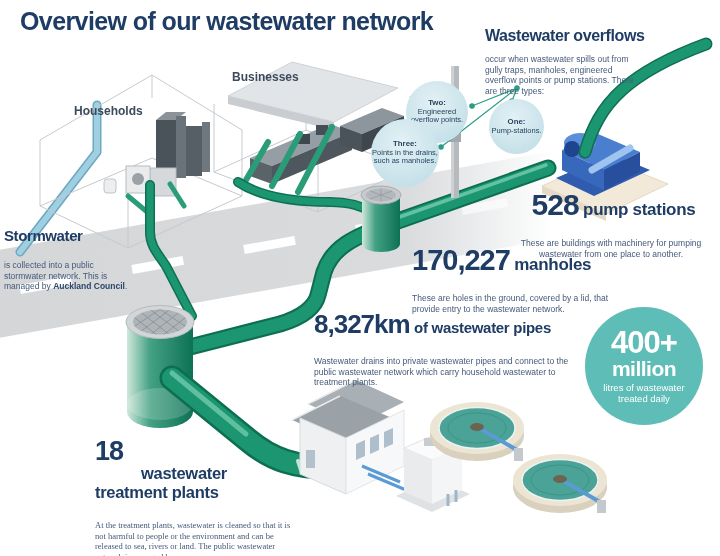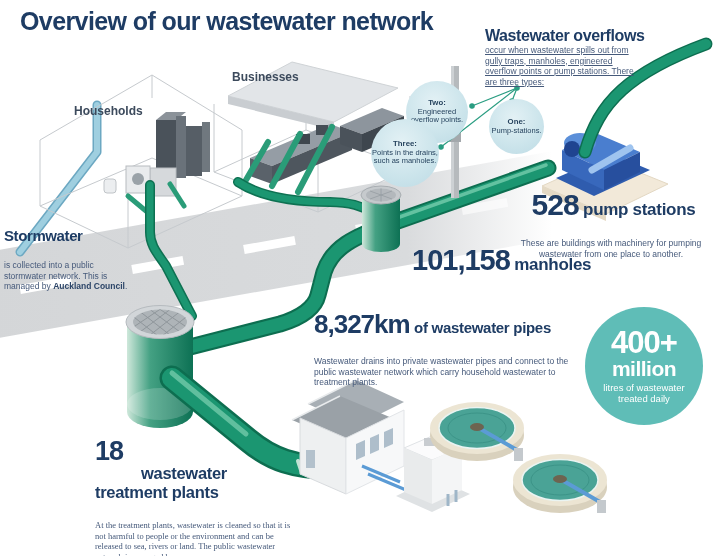--- a/index.html
+++ b/index.html
@@ -224,21 +224,21 @@
     </g>
   </svg>
 
   <div class="abs title" style="left:20px;top:7px;">Overview of our wastewater network</div>
 
   <div class="abs bldg-label" style="left:74px;top:104px;">Households</div>
   <div class="abs bldg-label" style="left:232px;top:70px;">Businesses</div>
 
   <div class="abs" style="left:485px;top:27px;width:172px;">
     <div class="sec-head">Wastewater overflows</div>
-    <div class="body-txt" style="width:155px;margin-top:1px;text-decoration:underline;">occur when wastewater spills out from gully traps, manholes, engineered overflow points or pump stations. There are three types:</div>
+    <div class="body-txt" style="width:155px;margin-top:10px;">occur when wastewater spills out from gully traps, manholes, engineered overflow points or pump stations. There are three types:</div>
   </div>
 
   <div class="abs bubble" style="left:406px;top:81px;width:62px;height:62px;">
     <div>
       <b>Two:</b>
       <span>Engineered overflow points.</span>
     </div>
   </div>
   <div class="abs bubble" style="left:371px;top:119px;width:68px;height:68px;">
     <div>
@@ -258,22 +258,23 @@
     <div class="body-txt"><span>is collected into a public stormwater network. This is managed by </span><b>Auckland Council</b><span>.</span></div>
   </div>
 
   <div class="abs" style="left:516px;top:188px;width:195px;text-align:center;">
     <div class="stat-row"><span class="stat-num" style="font-size:30px;">528</span>
       <span class="stat-label" style="font-size:17px;">pump stations</span></div>
     <div class="body-txt" style="width:190px;">These are buildings with machinery for pumping wastewater from one place to another.</div>
   </div>
 
   <div class="abs" style="left:412px;top:244px;width:225px;">
-    <div class="stat-row"><span class="stat-num" style="font-size:29px;">101,158</span>
+    <div class="stat-row"><span class="stat-num" style="font-size:29px;">170,227</span>
       <span class="stat-label" style="font-size:17px;">manholes</span></div>
+    <div class="body-txt" style="width:220px;">These are holes in the ground, covered by a lid, that provide entry to the wastewater network.</div>
   </div>
 
   <div class="abs" style="left:314px;top:309px;width:260px;">
     <div class="stat-row"><span class="stat-num" style="font-size:26px;">8,327km</span>
       <span class="stat-label" style="font-size:15px;">of wastewater pipes</span></div>
     <div class="body-txt" style="width:255px;">Wastewater drains into private wastewater pipes and connect to the public wastewater network which carry household wastewater to treatment plants.</div>
   </div>
 
   <div class="abs badge" style="left:585px;top:307px;width:118px;height:118px;">
     <div class="v">400+</div>

